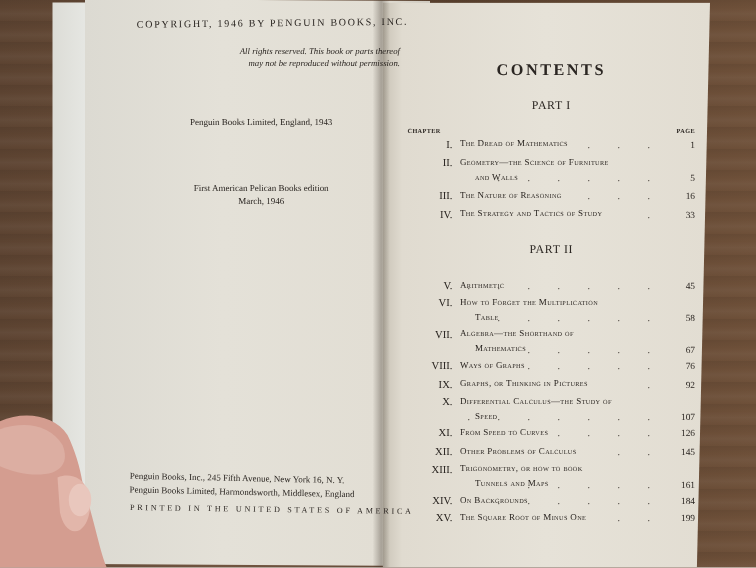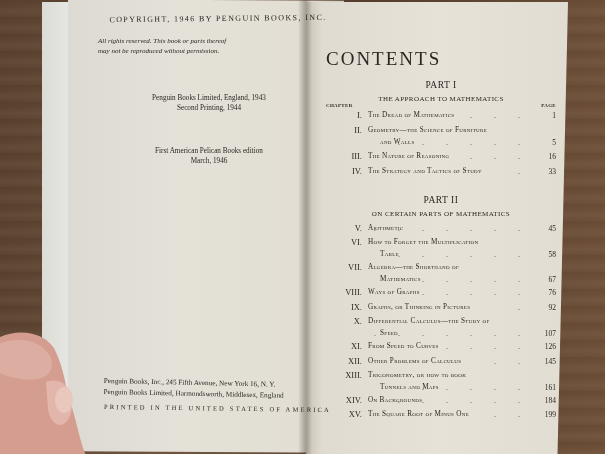--- a/index.html
+++ b/index.html
@@ -36,21 +36,21 @@
 
   
   .lp { position: absolute; left: 28px; top: 0; width: 276px; height: 376px; }
   .copyright {
     position: absolute; top: 14px; left: 30px; width: 240px;
     font-size: 8px; letter-spacing: 1.4px; text-align: center; white-space: nowrap;
     transform: rotate(-0.6deg);
   }
   .rights {
     position: absolute; top: 36px; left: 30px; width: 222px;
-    font-size: 7px; font-style: italic; text-align: left; line-height: 10px;
+    font-size: 7px; font-style: italic; text-align: right; line-height: 10px;
   }
   .orig {
     position: absolute; top: 93px; left: 30px; width: 222px;
     font-size: 7.2px; text-align: center; line-height: 10px;
   }
   .american {
     position: absolute; top: 146px; left: 30px; width: 222px;
     font-size: 7.2px; text-align: center; line-height: 10px;
   }
   .addresses {
@@ -61,21 +61,21 @@
   .printed {
     position: absolute; top: 403px; left: 36px; width: 240px;
     font-size: 6.5px; letter-spacing: 2.2px; text-transform: uppercase;
     transform: rotate(0.8deg); transform-origin: left top;
   }
 
   
   .rp { position: absolute; left: 286px; top: 0; width: 230px; height: 452px; }
   .contents-title {
     position: absolute; top: 48px; left: 0; width: 230px;
-    text-align: left; font-size: 19px; letter-spacing: 2px;
+    text-align: center; font-size: 13px; letter-spacing: 2px; font-weight: bold;
   }
   .part-title { position: absolute; left: 0; width: 230px; text-align: center; font-size: 9.5px; letter-spacing: 0.5px; }
   .part-sub { position: absolute; left: 0; width: 230px; text-align: center; font-size: 7px; letter-spacing: 0.4px; }
   .col-head { position: absolute; top: 103px; font-size: 5px; letter-spacing: 0.3px; font-weight: bold; }
   .col-head.chapter { left: 0; }
   .col-head.page { right: 0; }
   .entry { position: absolute; left: 0; width: 230px; font-size: 7.2px; line-height: 11px; }
   .entry .num { position: absolute; left: 0; width: 36px; text-align: right; font-size: 8.5px; }
   .entry .title { position: absolute; left: 42px; font-variant: small-caps; letter-spacing: 0.3px; white-space: nowrap; }
   .entry .title2 { position: absolute; left: 54px; font-variant: small-caps; letter-spacing: 0.3px; white-space: nowrap; }
@@ -99,38 +99,36 @@
   <div class="gutter"></div>
 
   <div class="lp">
     <div class="copyright">COPYRIGHT, 1946 BY PENGUIN BOOKS, INC.</div>
     <div class="rights">
       <div>All rights reserved. This book or parts thereof</div>
       <div>may not be reproduced without permission.</div>
     </div>
     <div class="orig">
       <div>Penguin Books Limited, England, 1943</div>
-      <div>Second Printing, 1944</div>
     </div>
     <div class="american">
       <div>First American Pelican Books edition</div>
       <div>March, 1946</div>
     </div>
     <div class="addresses">
       <div>Penguin Books, Inc., 245 Fifth Avenue, New York 16, N. Y.</div>
       <div>Penguin Books Limited, Harmondsworth, Middlesex, England</div>
     </div>
     <div class="printed">Printed in the United States of America</div>
   </div>
 
   <div class="rp">
     <div class="contents-title">CONTENTS</div>
 
     <div class="part-title" style="top:80px">PART I</div>
-    <div class="part-sub" style="top:95px">THE APPROACH TO MATHEMATICS</div>
 
     <div class="col-head chapter">CHAPTER</div>
     <div class="col-head page">PAGE</div>
 
     <div class="entry" style="top:110px">
       <span class="num">I.</span>
       <span class="title">The Dread of Mathematics</span>
       <span class="dots">. . .</span>
       <span class="pg">1</span>
     </div>
@@ -150,21 +148,20 @@
       <span class="pg">16</span>
     </div>
     <div class="entry" style="top:166px">
       <span class="num">IV.</span>
       <span class="title">The Strategy and Tactics of Study</span>
       <span class="dots">.</span>
       <span class="pg">33</span>
     </div>
 
     <div class="part-title" style="top:195px">PART II</div>
-    <div class="part-sub" style="top:210px">ON CERTAIN PARTS OF MATHEMATICS</div>
 
     <div class="entry" style="top:223px">
       <span class="num">V.</span>
       <span class="title">Arithmetic</span>
       <span class="dots">. . . . . . .</span>
       <span class="pg">45</span>
     </div>
     <div class="entry" style="top:237px">
       <span class="num">VI.</span>
       <span class="title">How to Forget the Multiplication</span>

